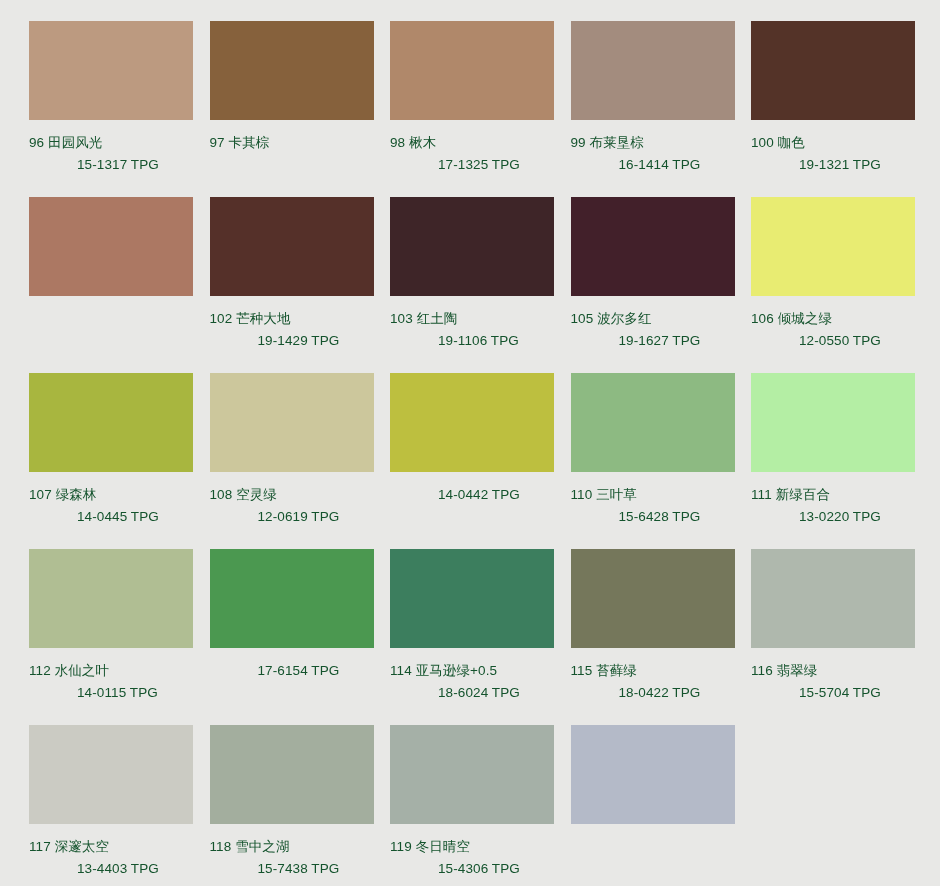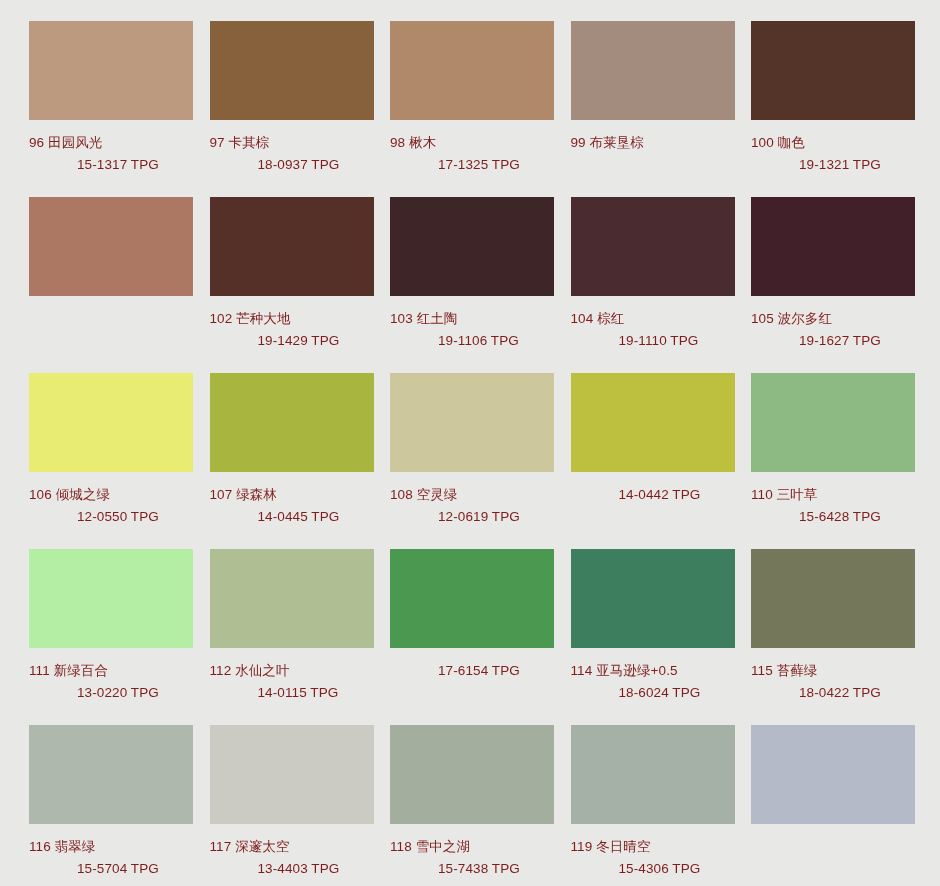--- a/index.html
+++ b/index.html
@@ -30,21 +30,21 @@
   .swatch-card {
     width: 164px;
   }
   .swatch-chip {
     width: 164px;
     height: 99px;
     display: block;
   }
   .swatch-caption {
     padding-top: 12px;
-    color: #7f1d1d;
+    color: #14532d;
     font-size: 13.5px;
     line-height: 21.5px;
     letter-spacing: 0.1px;
     white-space: nowrap;
   }
   .swatch-name {
     display: block;
   }
   .swatch-code {
     display: block;
@@ -60,34 +60,34 @@
         <div class="swatch-chip" style="background: rgb(188, 154, 128);"></div>
         <div class="swatch-caption">
           <span class="swatch-name">96 田园风光</span>
           <span class="swatch-code">15-1317 TPG</span>
         </div>
       </div>
       <div class="swatch-card">
         <div class="swatch-chip" style="background: rgb(134, 97, 60);"></div>
         <div class="swatch-caption">
           <span class="swatch-name">97 卡其棕</span>
-          <span class="swatch-code">18-0937 TPG</span>
         </div>
       </div>
       <div class="swatch-card">
         <div class="swatch-chip" style="background: rgb(176, 136, 106);"></div>
         <div class="swatch-caption">
           <span class="swatch-name">98 楸木</span>
           <span class="swatch-code">17-1325 TPG</span>
         </div>
       </div>
       <div class="swatch-card">
         <div class="swatch-chip" style="background: rgb(163, 140, 126);"></div>
         <div class="swatch-caption">
           <span class="swatch-name">99 布莱垦棕</span>
+          <span class="swatch-code">16-1414 TPG</span>
         </div>
       </div>
       <div class="swatch-card">
         <div class="swatch-chip" style="background: rgb(84, 51, 40);"></div>
         <div class="swatch-caption">
           <span class="swatch-name">100 咖色</span>
           <span class="swatch-code">19-1321 TPG</span>
         </div>
       </div>
       <div class="swatch-card">
@@ -98,27 +98,20 @@
         <div class="swatch-caption">
           <span class="swatch-name">102 芒种大地</span>
           <span class="swatch-code">19-1429 TPG</span>
         </div>
       </div>
       <div class="swatch-card">
         <div class="swatch-chip" style="background: rgb(62, 37, 40);"></div>
         <div class="swatch-caption">
           <span class="swatch-name">103 红土陶</span>
           <span class="swatch-code">19-1106 TPG</span>
-        </div>
-      </div>
-      <div class="swatch-card">
-        <div class="swatch-chip" style="background: rgb(74, 43, 47);"></div>
-        <div class="swatch-caption">
-          <span class="swatch-name">104 棕红</span>
-          <span class="swatch-code">19-1110 TPG</span>
         </div>
       </div>
       <div class="swatch-card">
         <div class="swatch-chip" style="background: rgb(66, 32, 42);"></div>
         <div class="swatch-caption">
           <span class="swatch-name">105 波尔多红</span>
           <span class="swatch-code">19-1627 TPG</span>
         </div>
       </div>
       <div class="swatch-card">

